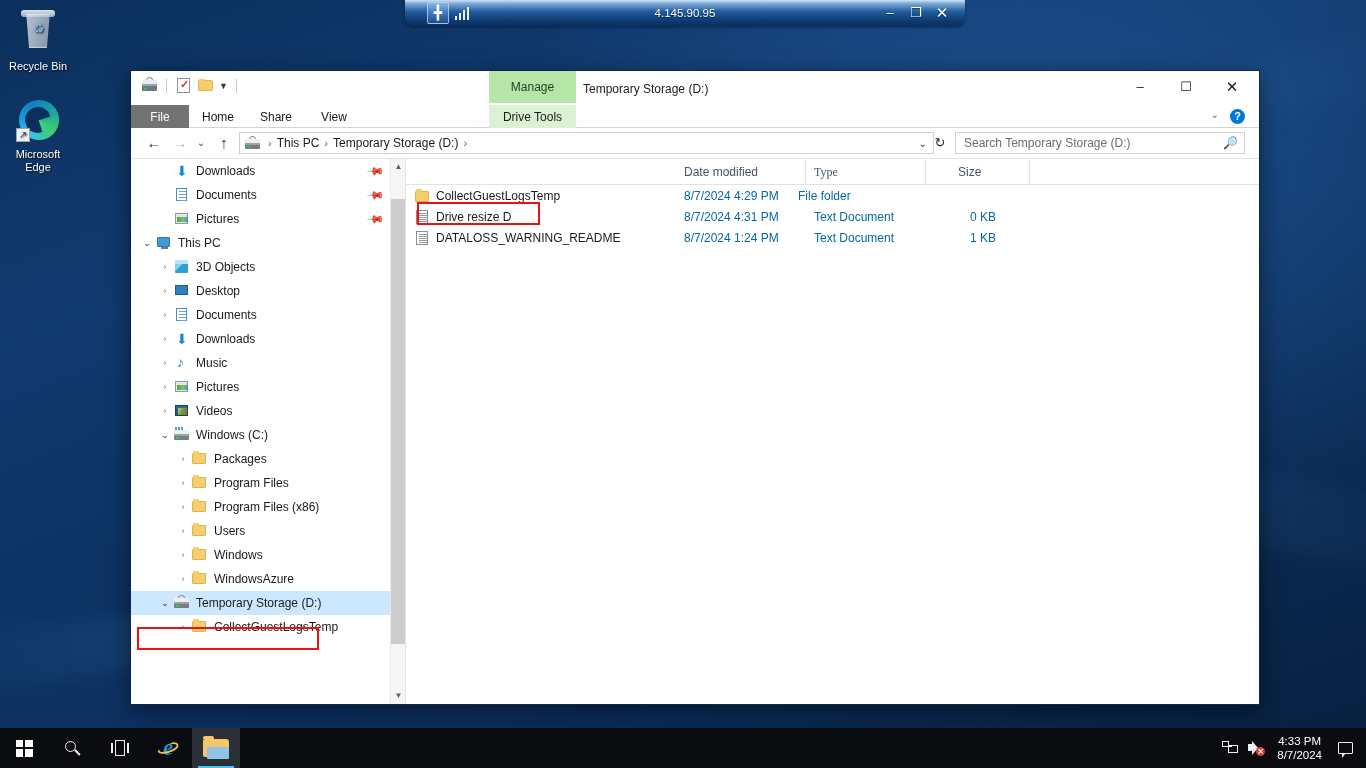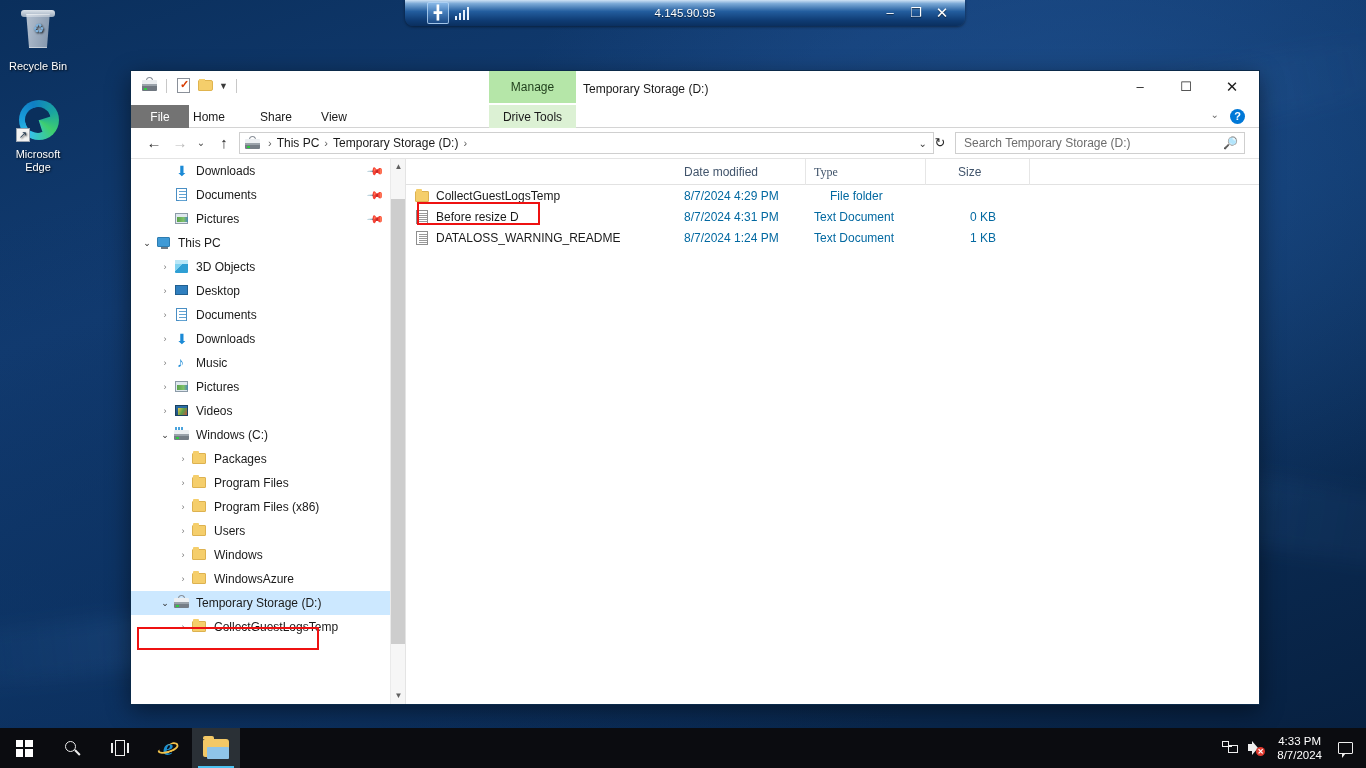--- a/index.html
+++ b/index.html
@@ -142,21 +142,21 @@
   
   .tabrow {
     position:relative; height: 23px; flex: 0 0 23px;
     border-bottom: 1px solid #d4d4d4; background: #fff;
   }
   .tab {
     position:absolute; top:0; height: 23px; line-height: 24px; font-size: 12px;
     text-align:center; color:#1a1a1a; cursor:default;
   }
   .tab-file { left: 0; width: 58px; background:#737373; color:#fff; }
-  .tab-home { left: 49px; width: 58px; }
+  .tab-home { left: 58px; width: 58px; }
   .tab-share{ left: 116px; width: 58px; }
   .tab-view { left: 174px; width: 58px; }
   .tab-drive{ left: 358px; width: 87px; background:#dcf1d4; }
   .ribbon-caret { position:absolute; right: 40px; top: 4px; font-size: 10px; color:#6b6b6b;}
   .ribbon-help {
     position:absolute; right: 14px; top: 4px; width:15px; height:15px; border-radius:50%;
     background:#0078d7; color:#fff; font-size:11px; line-height:15px; text-align:center; font-weight:bold;
   }
 
   
@@ -599,29 +599,29 @@
         </div>
         <div id="filerows">
             <div class="frow">
               <span class="fname" style="left:8px;">
                 <span class="ficon">
                   <span class="f-folder"></span>
                 </span>
                 <span>CollectGuestLogsTemp</span>
               </span>
               <span class="fcell" style="left:278px;">8/7/2024 4:29 PM</span>
-              <span class="fcell" style="left:424px;">File folder</span>
+              <span class="fcell" style="left:392px;">File folder</span>
               <span class="fcell right" style="left:520px; width:70px;"></span>
             </div>
             <div class="frow">
               <span class="fname" style="left:8px;">
                 <span class="ficon">
                   <span class="f-txt"></span>
                 </span>
-                <span>Before resize D</span>
+                <span>Drive resize D</span>
               </span>
               <span class="fcell" style="left:278px;">8/7/2024 4:31 PM</span>
               <span class="fcell" style="left:408px;">Text Document</span>
               <span class="fcell right" style="left:520px; width:70px;">0 KB</span>
             </div>
             <div class="frow">
               <span class="fname" style="left:8px;">
                 <span class="ficon">
                   <span class="f-txt"></span>
                 </span>

